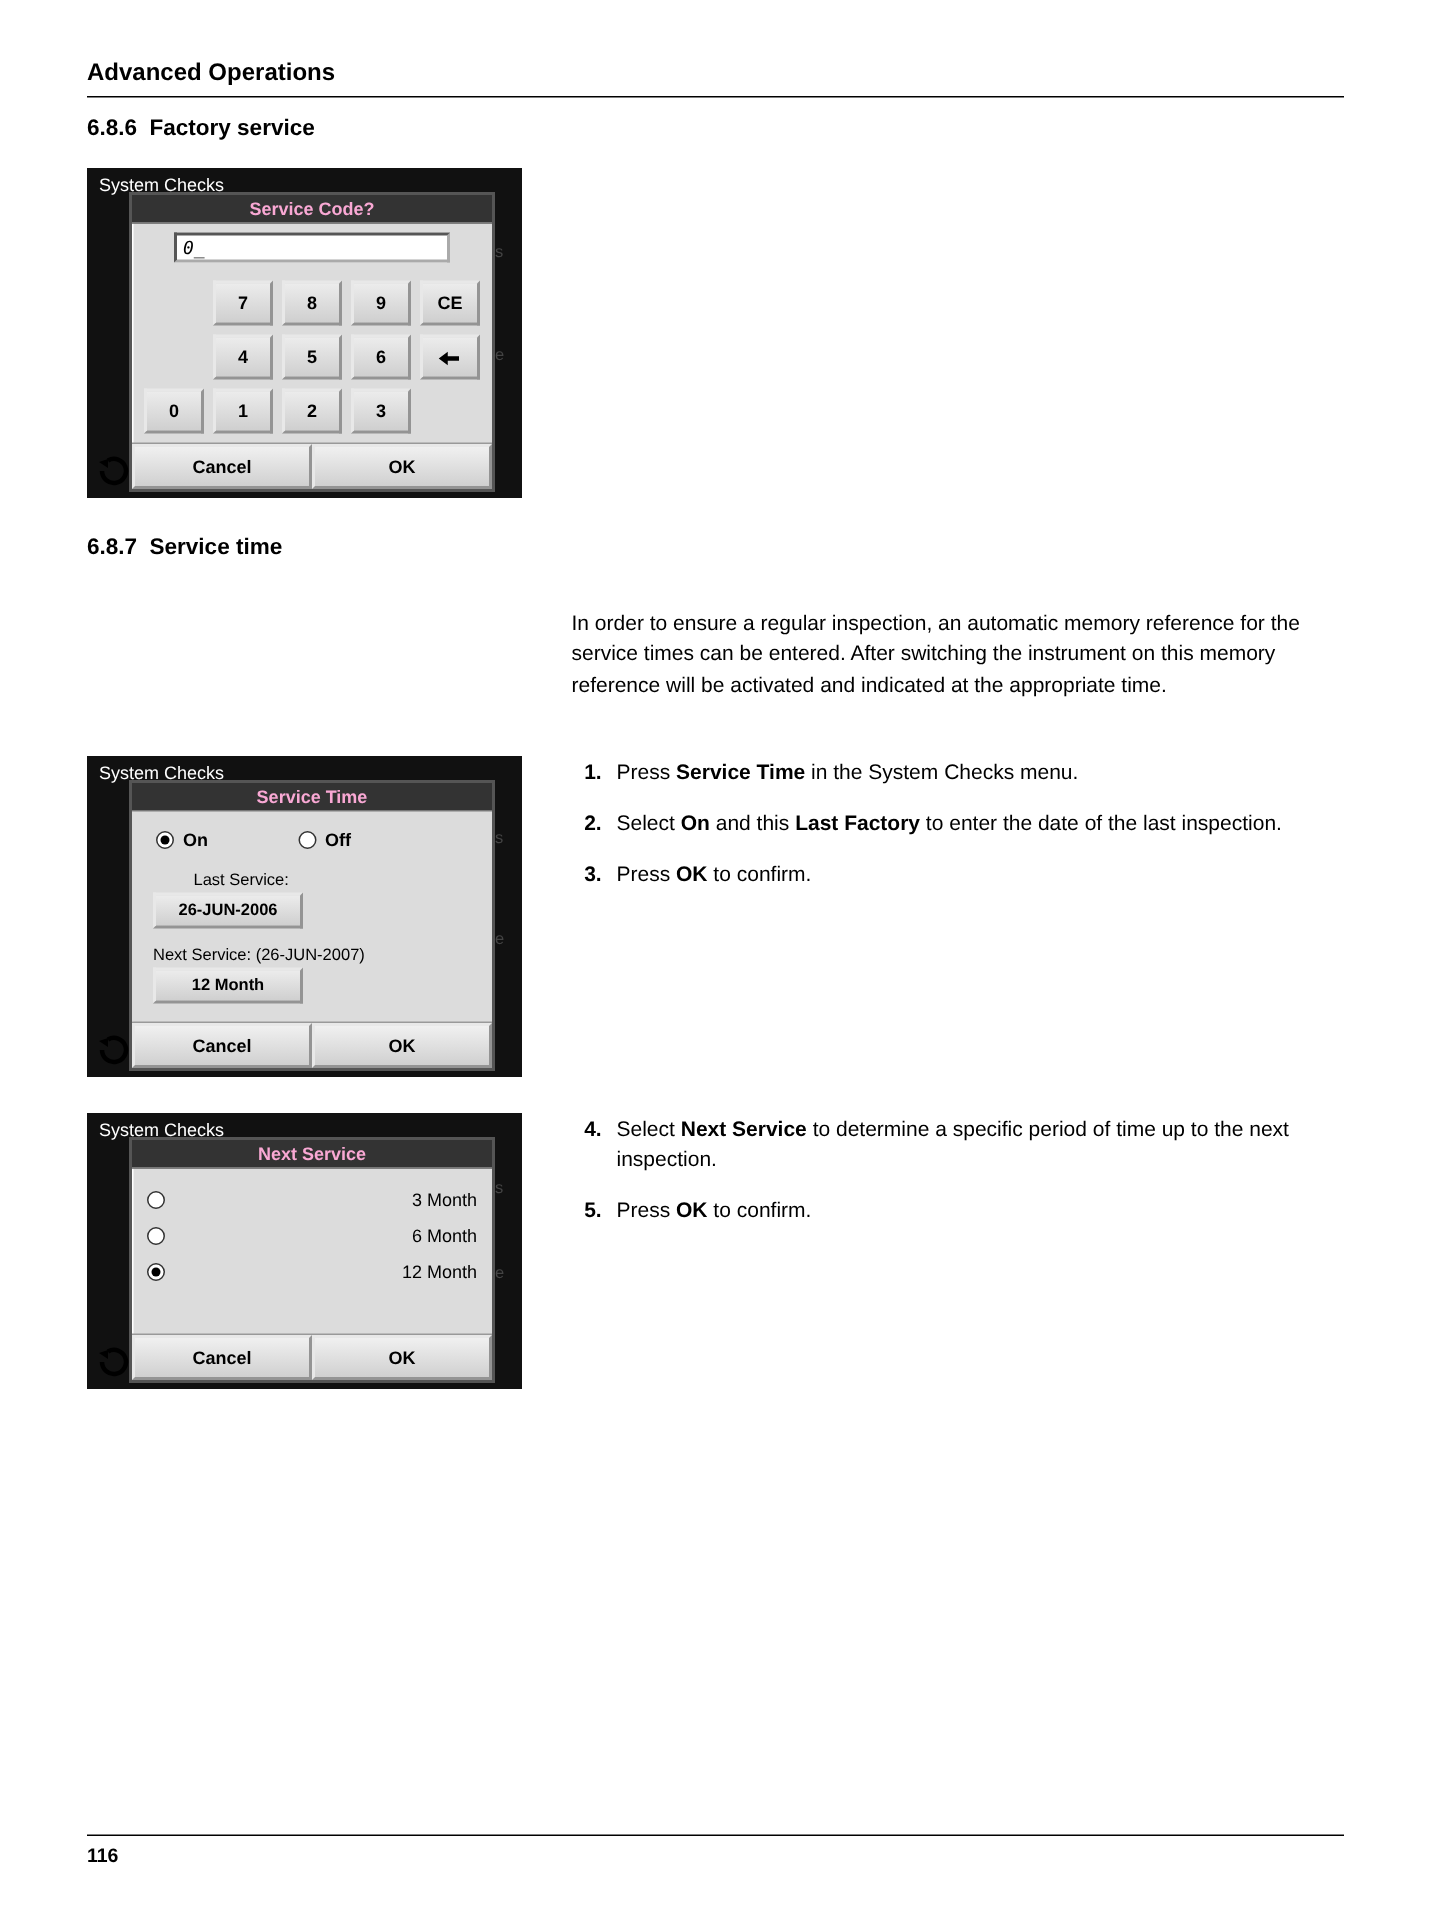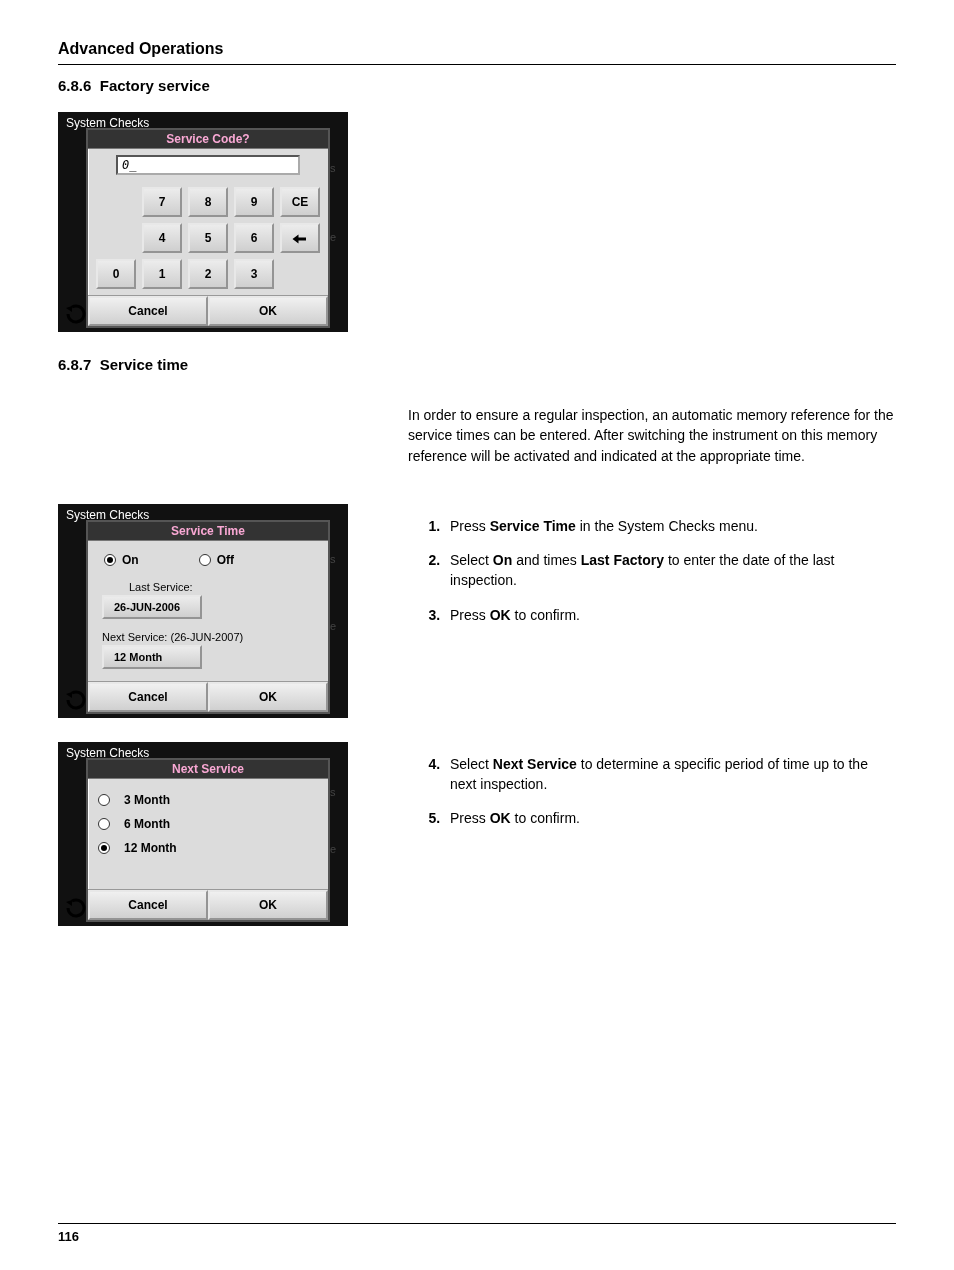--- a/index.html
+++ b/index.html
@@ -22,29 +22,29 @@
     margin-bottom: 0;
   }
   .section-title {
     font-size: 15px;
     font-weight: bold;
     margin: 12px 0 18px 0;
   }
   .row {
     display: flex;
     align-items: flex-start;
-    gap: 60px;
+    gap: 33px;
     margin-bottom: 24px;
   }
   .text-col {
     flex: 1;
     line-height: 1.45;
   }
   ol.steps {
-    margin: 12px;
+    margin: 0;
     padding-left: 24px;
   }
   ol.steps li {
     margin-bottom: 14px;
     padding-left: 6px;
   }
   ol.steps li::marker {
     font-weight: bold;
   }
   .page-num {
@@ -181,37 +181,39 @@
     background: #fff; position: relative;
   }
   .radio.on::after {
     content: ""; position: absolute; left: 2px; top: 2px; width: 6px; height: 6px;
     background: #000; border-radius: 50%;
   }
   .lbl { font-size: 11px; margin: 4px 0 2px 5px; padding-left: 26px; }
   .val-btn {
     display: inline-block;
     min-width: 100px;
+    text-align: center;
     padding: 4px 10px;
     background: linear-gradient(#ececec,#cfcfcf);
     border: 2px outset #e8e8e8;
     font-size: 11px;
     font-weight: bold;
     margin: 0 0 6px 4px;
     cursor: pointer;
   }
   .next-line { font-size: 11px; margin: 6px 0 2px 4px; }
 
   .opts-col {
     padding: 14px 10px 24px 10px;
   }
   .opts-col .radio-item {
-    font-weight: bold;
+    font-weight: normal;
     margin-bottom: 10px;
     gap: 14px;
+    justify-content: space-between;
   }
 </style>
 </head>
 <body>
 
 <div class="chapter-title">Advanced Operations</div>
 
 <div class="section-title">
   <span>6.8.6</span>&nbsp;&nbsp;<span>Factory service</span>
 </div>
@@ -311,21 +313,21 @@
       <svg viewBox="0 0 24 24">
           <path d="M6 12 A8 8 0 1 0 10 5" fill="none" stroke="#000" stroke-width="3"></path>
           <path d="M4 6 L10 4 L10 10 Z" fill="#000"></path>
         </svg>
     </div>
   </div>
 
   <div class="text-col">
     <ol class="steps" start="1">
       <li><span>Press </span><b>Service Time</b><span> in the System Checks menu.</span></li>
-      <li><span>Select </span><b>On</b><span> and times </span><b>Last Factory</b><span> to enter the date of the last inspection.</span></li>
+      <li><span>Select </span><b>On</b><span> and this </span><b>Last Factory</b><span> to enter the date of the last inspection.</span></li>
       <li><span>Press </span><b>OK</b><span> to confirm.</span></li>
     </ol>
   </div>
 </div>
 
 <div class="row">
   <div class="device">
     <div class="titlebar"><span>System Checks</span></div>
     <div class="side-fade">
       <span>s</span>

